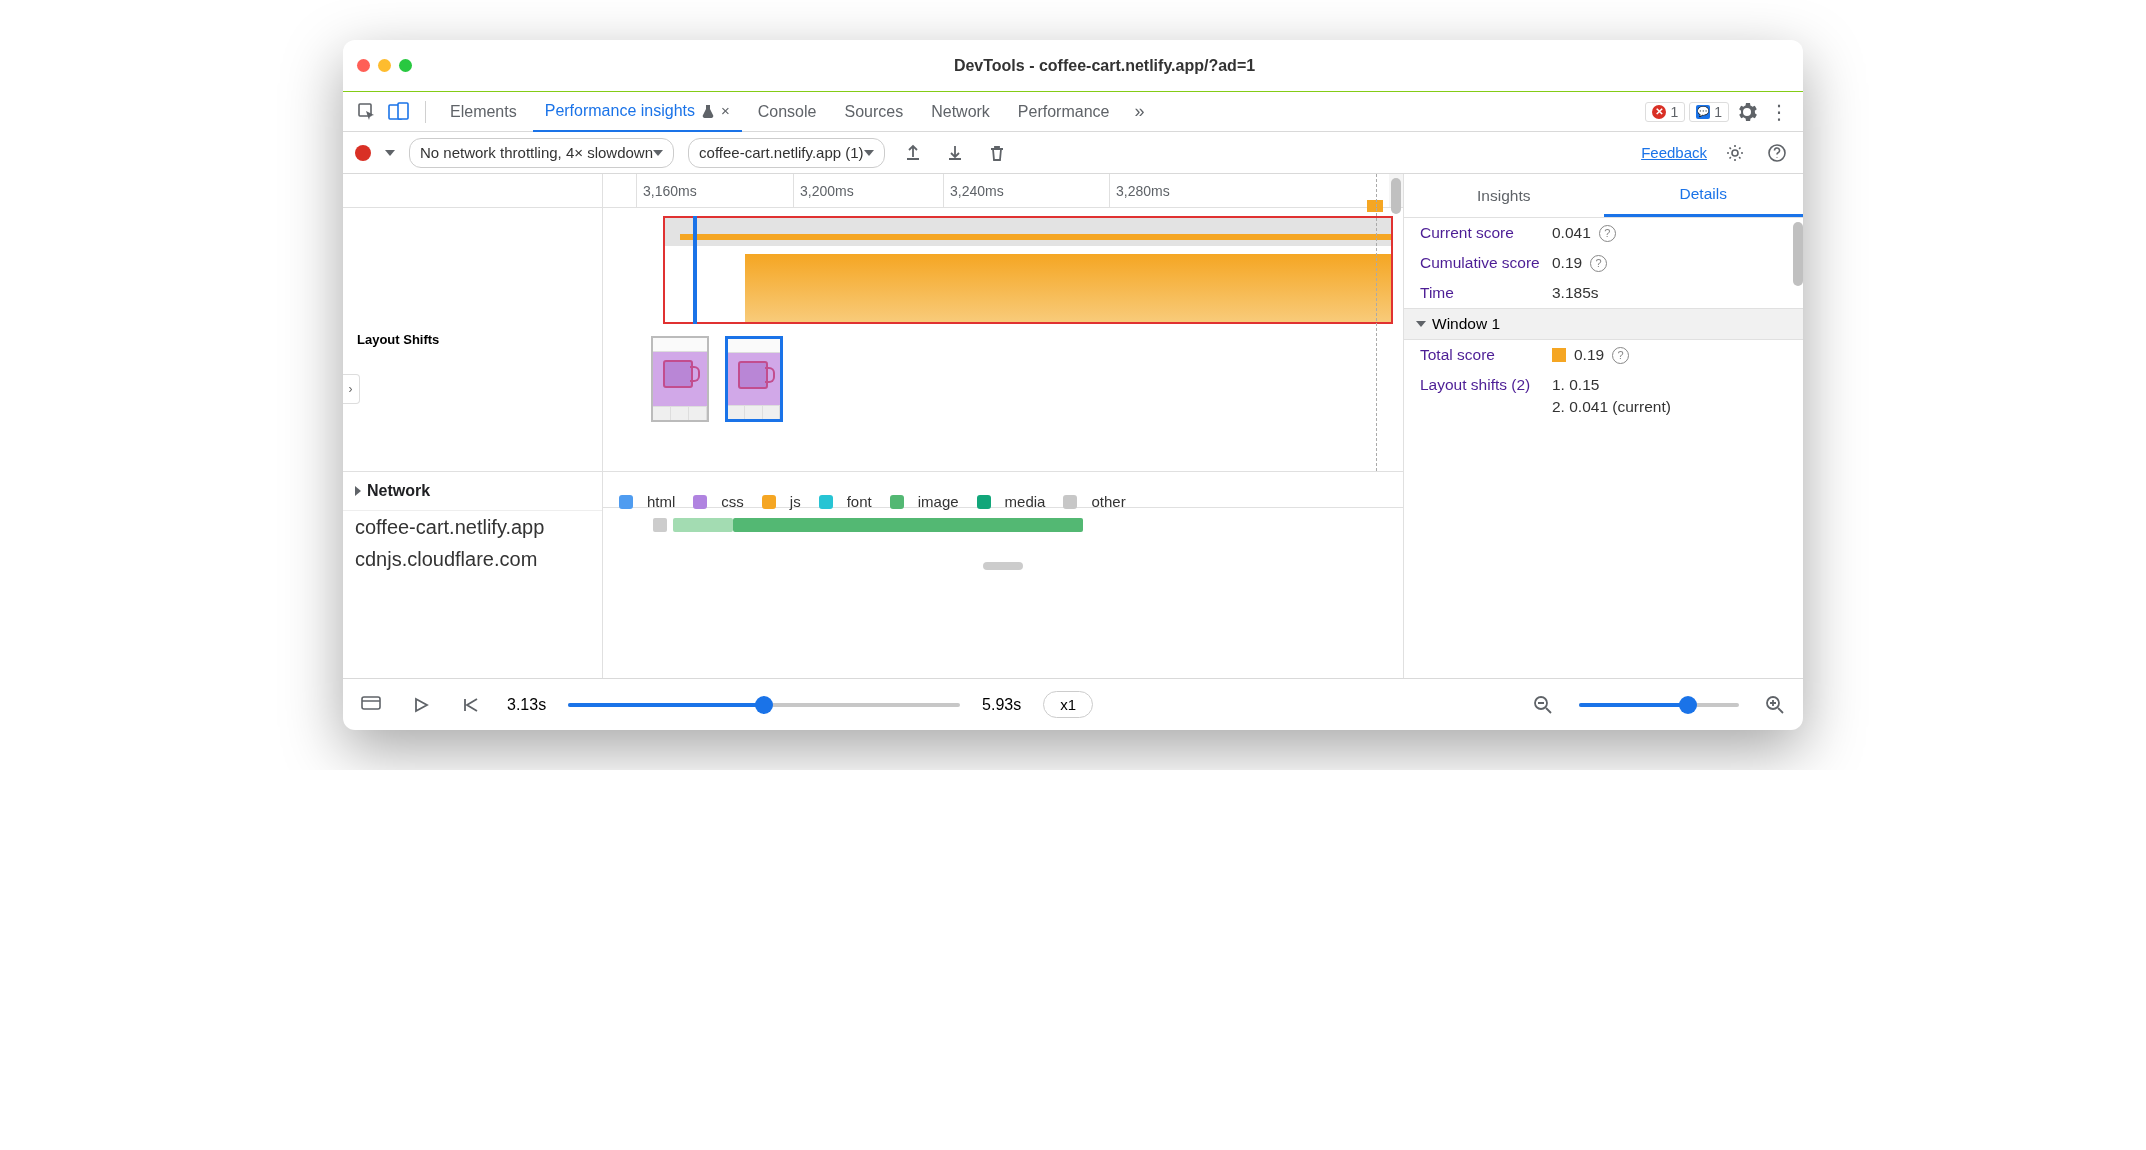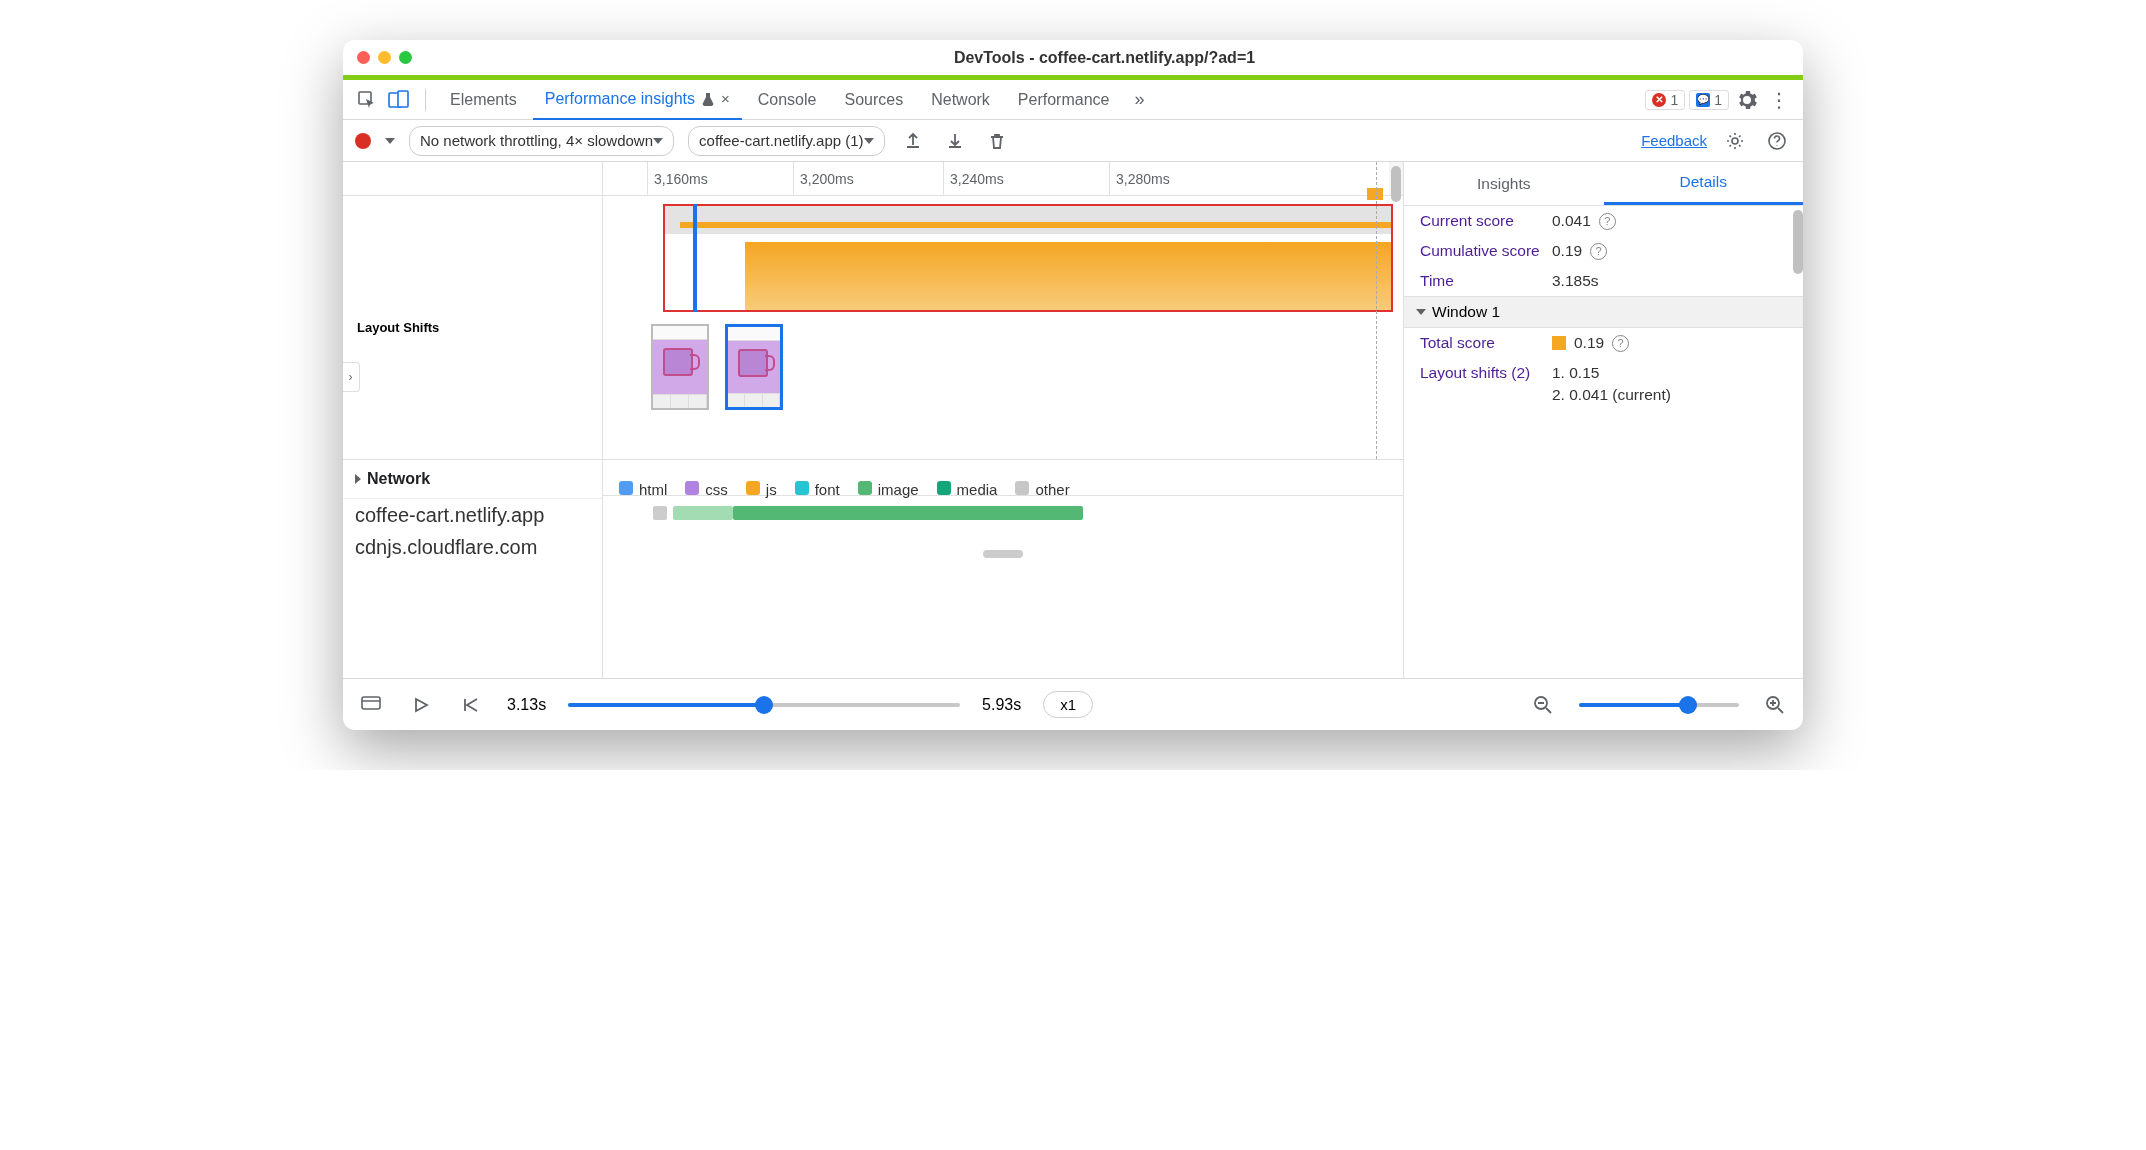--- a/index.html
+++ b/index.html
@@ -1,18 +1,18 @@
 <!DOCTYPE html>
 <html><head>
 <meta charset="utf-8">
 <style>
 * { box-sizing: border-box; margin: 0; padding: 0; font-family: -apple-system, BlinkMacSystemFont, "Segoe UI", Helvetica, Arial, sans-serif; }
 body { background: #fff; }
 .window { width: 1460px; height: 690px; margin: 40px auto; border-radius: 12px; background: #fff; box-shadow: 0 20px 60px rgba(0,0,0,0.35); position: relative; overflow: hidden; display:flex; flex-direction:column;}
-.titlebar { height: 40px; display: flex; align-items: center; padding: 0 14px; border-bottom: 5px solid #84cc16; gap:8px;}
+.titlebar { height: 52px; display: flex; align-items: center; padding: 0 14px; border-bottom: 1px solid #84cc16; gap:8px;}
 .traffic { display:flex; gap:8px; }
 .tl { width:13px; height:13px; border-radius:50%; }
 .tl.red { background:#ff5f57; }
 .tl.yellow { background:#febc2e; }
 .tl.green { background:#28c840; }
 .title { flex:1; text-align:center; font-weight:600; color:#333; font-size:16px;}
 .tabbar { height: 40px; display:flex; align-items:center; padding:0 10px; border-bottom:1px solid #d9d9d9; gap:4px; color:#5f6368;}
 .sep { width:1px; height:22px; background:#d0d0d0; margin:0 8px;}
 .tab { padding:0 12px; height:40px; display:flex; align-items:center; font-size:16px; color:#5f6368; gap:6px;}
 .tab.active { color:#1a73e8; border-bottom:2px solid #1a73e8; }
@@ -40,21 +40,21 @@
 .thumbs { position:absolute; left:48px; top:128px; display:flex; gap:16px;}
 .thumb { width:58px; height:86px; border:2px solid #bbb; background:#efefef; display:flex; flex-direction:column;}
 .thumb.sel { border:3px solid #1a73e8;}
 .thumb-top { height:14px; background:#fafafa; border-bottom:1px solid #ddd;}
 .thumb-body { flex:1; background:#d1a8e8; position:relative;}
 .cup { position:absolute; left:10px; top:8px; width:30px; height:28px; border:2px solid #c24d8e; border-radius:3px; background:#b986d6;}
 .cup::after { content:""; position:absolute; right:-9px; top:4px; width:8px; height:12px; border:2px solid #c24d8e; border-left:none; border-radius:0 6px 6px 0;}
 .thumb-foot { height:14px; border-top:1px solid #ddd; display:flex;}
 .thumb-foot div { flex:1; border-right:1px solid #ddd;}
 .legend-row { height:36px; border-bottom:1px solid #e0e0e0; display:flex; align-items:center; gap:18px; padding:0 16px; font-size:15px; color:#333;}
-.lg { display:flex; gap:6px;margin-top:24px;}
+.lg { display:flex; align-items:center; gap:14px;margin-top:24px;}
 .sw { width:14px; height:14px; border-radius:3px;}
 .net-rows { font-size:20px; color:#333;}
 .net-row { height:32px; display:flex; align-items:center; padding:0 12px; }
 .net-bar-area { flex:1; position:relative; height:18px;}
 .nbar { position:absolute; height:14px; top:2px; border-radius:2px;}
 .rightcol { width:400px; border-left:1px solid #e0e0e0; display:flex; flex-direction:column; font-size:15.5px;}
 .rtabs { height:44px; display:flex; border-bottom:1px solid #e0e0e0;}
 .rtab { flex:1; display:flex; align-items:center; justify-content:center; color:#5f6368;}
 .rtab.active { color:#1a73e8; border-bottom:3px solid #1a73e8; font-weight:500;}
 .kv { display:flex; padding:6px 16px; gap:12px; align-items:center;}
@@ -202,21 +202,21 @@
             <span>coffee-cart.netlify.app</span>
           </div>
         <div class="net-row">
             <span>cdnjs.cloudflare.com</span>
           </div>
       </div>
     </div>
 
     <div class="midcol">
       <div class="ruler">
-        <div class="tick" style="left:44px">3,160ms</div>
+        <div class="tick" style="left:33px">3,160ms</div>
         <div class="tick" style="left:190px">3,200ms</div>
         <div class="tick" style="left:340px">3,240ms</div>
         <div class="tick" style="left:506px">3,280ms</div>
         <div class="small-orange"></div>
         <div class="dashed"></div>
         <div class="vscroll">
             <div class="vscroll-thumb"></div>
           </div>
       </div>
       <div class="ls-area">

